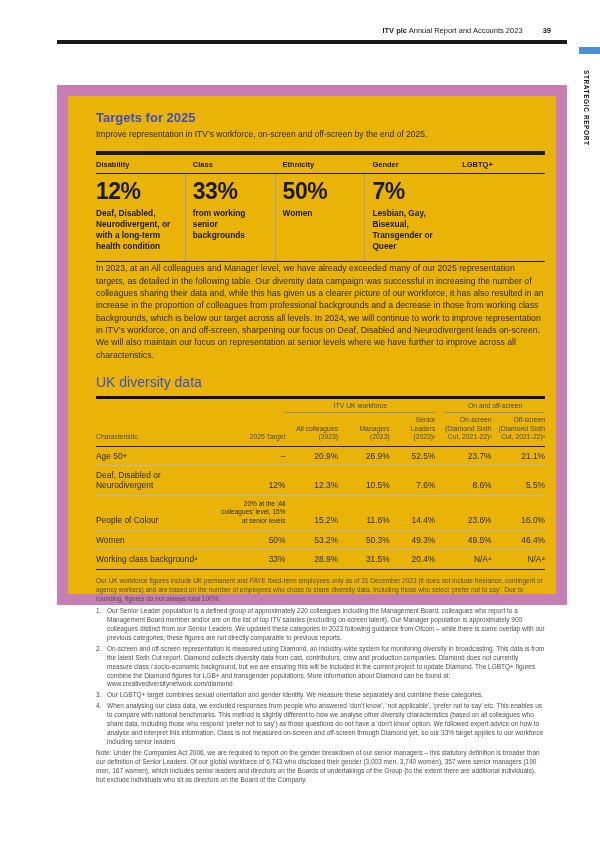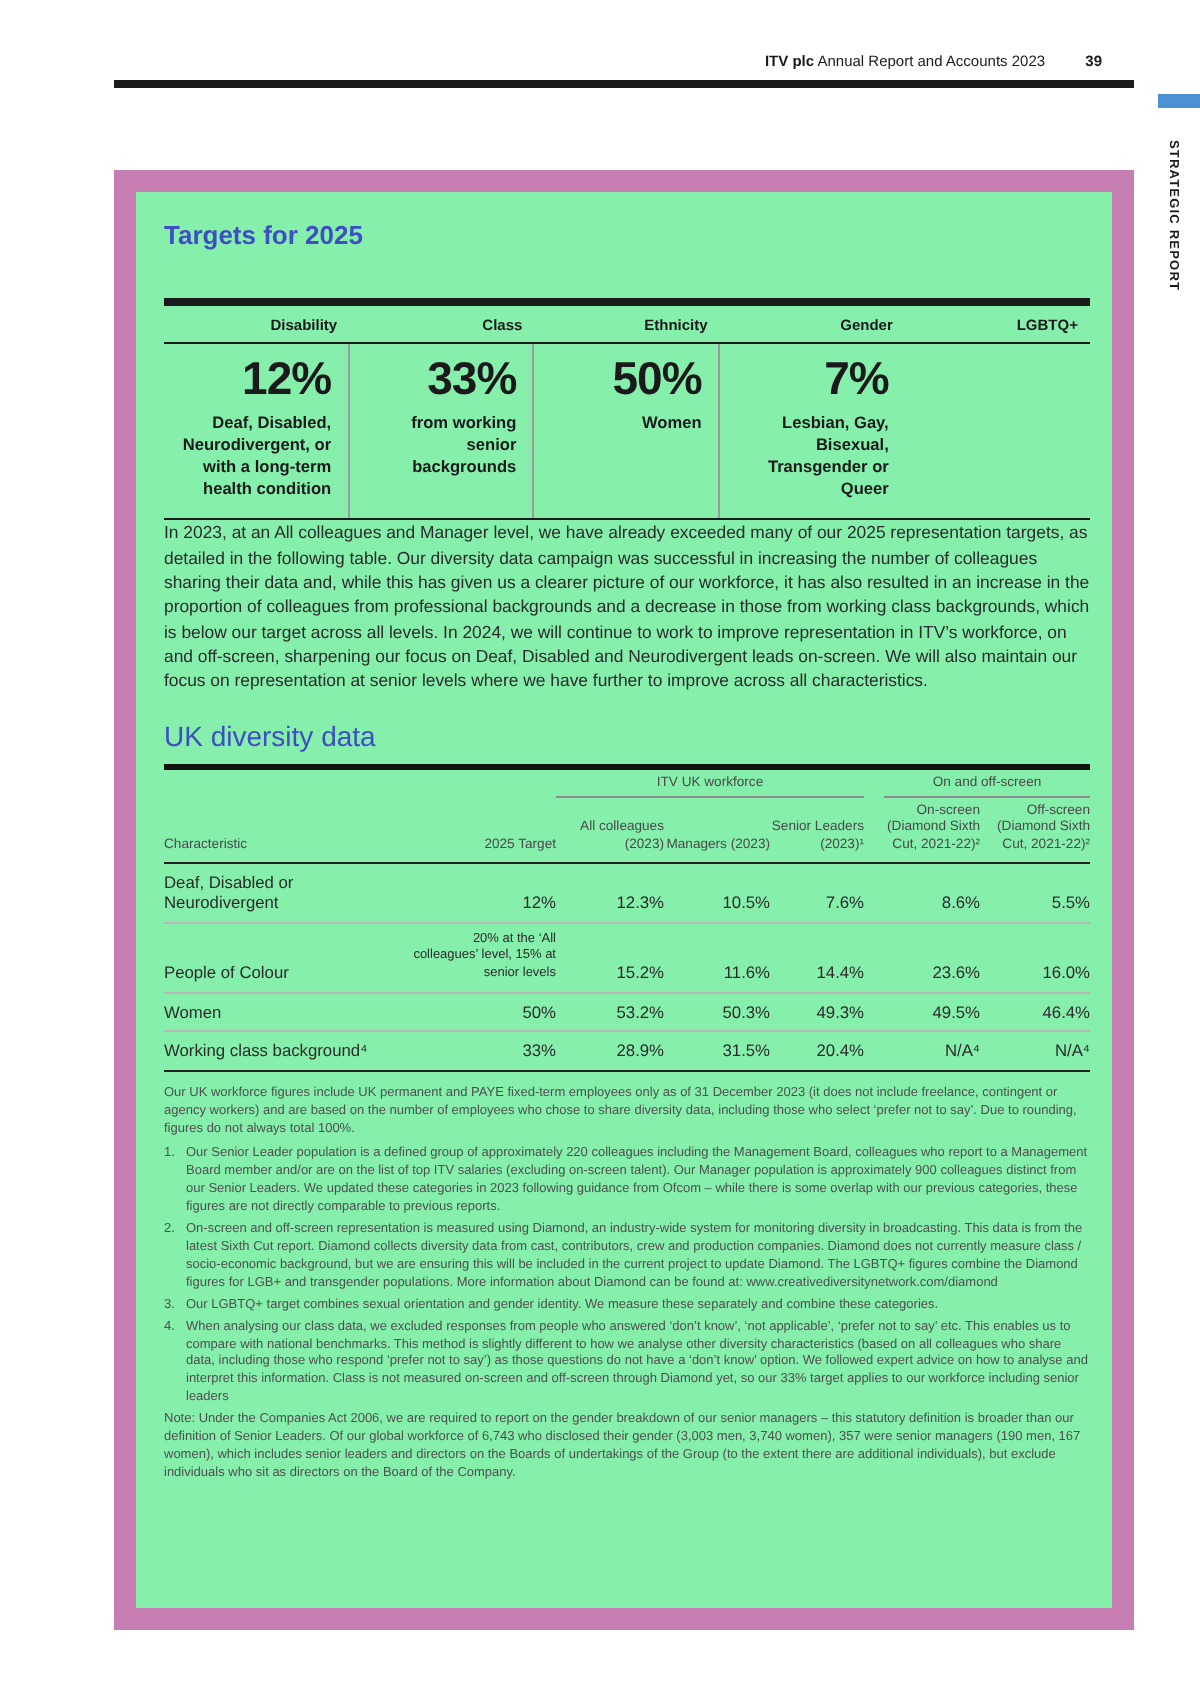--- a/index.html
+++ b/index.html
@@ -23,30 +23,30 @@
     position:absolute; left:579px; top:47px; width:21px; height:7px; background:#4a90d2;
   }
   .side-label {
     position:absolute; left:583px; top:70px;
     writing-mode:vertical-rl; font-size:6.5px; font-weight:bold;
     letter-spacing:0.6px; color:#1a1a1a; white-space:nowrap;
   }
 
   
   .feature-box {
-    position:absolute; left:57px; top:85px; width:510px; height:730px;
-    border:11px solid #c77fb3; background:#86efac;
-    padding:14px 11px 0 14px;
+    position:absolute; left:57px; top:85px; width:510px; height:520px;
+    border:11px solid #c77fb3; background:#eab308;
+    padding:14px 11px 0 28px;
   }
 
   .box-title { font-size:13px; font-weight:bold; color:#3e4fc1; }
   .box-subtitle { font-size:8.5px; margin-top:4px; color:#2b2b2b; }
 
   
-  .targets { margin-top:24px; border-top:4px solid #1a1a1a;text-align:right; }
+  .targets { margin-top:12px; border-top:4px solid #1a1a1a; }
   .t-heads { display:flex; border-bottom:1.5px solid #1a1a1a; }
   .t-heads .t-h {
     width:20%; font-size:7.5px; font-weight:bold; color:#1a1a1a;
     padding:5px 6px 4px 0;
   }
   .t-cards { display:flex; border-bottom:1px solid #1a1a1a; }
   .t-card {
     width:20%; padding:5px 8px 10px 0; border-right:1px solid #9a9a9a;
   }
   .t-heads .t-h + .t-h, .t-card + .t-card { padding-left:7px; }
@@ -100,20 +100,21 @@
   <span>Annual Report and Accounts 2023</span>
   <span class="pnum">39</span>
 </div>
 <div class="top-rule"></div>
 <div class="side-bar"></div>
 <div class="side-label">STRATEGIC REPORT</div>
 
 <div class="feature-box">
 
   <div class="box-title">Targets for 2025</div>
+  <div class="box-subtitle">Improve representation in ITV’s workforce, on-screen and off-screen by the end of 2025.</div>
 
   <div class="targets">
     <div class="t-heads">
       <div class="t-h">Disability</div>
       <div class="t-h">Class</div>
       <div class="t-h">Ethnicity</div>
       <div class="t-h">Gender</div>
       <div class="t-h">LGBTQ+</div>
     </div>
     <div class="t-cards">
@@ -165,20 +166,29 @@
         <th>2025 Target</th>
         <th>All colleagues (2023)</th>
         <th>Managers (2023)</th>
         <th>Senior Leaders (2023)¹</th>
         <th>On-screen (Diamond Sixth Cut, 2021-22)²</th>
         <th>Off-screen (Diamond Sixth Cut, 2021-22)²</th>
       </tr>
     </thead>
     <tbody>
       <tr>
+        <td class="left">Age 50+</td>
+        <td>–</td>
+        <td>20.9%</td>
+        <td>26.9%</td>
+        <td>52.5%</td>
+        <td>23.7%</td>
+        <td>21.1%</td>
+      </tr>
+      <tr>
         <td class="left">Deaf, Disabled or Neurodivergent</td>
         <td>12%</td>
         <td>12.3%</td>
         <td>10.5%</td>
         <td>7.6%</td>
         <td>8.6%</td>
         <td>5.5%</td>
       </tr>
       <tr>
         <td class="left">People of Colour</td>

